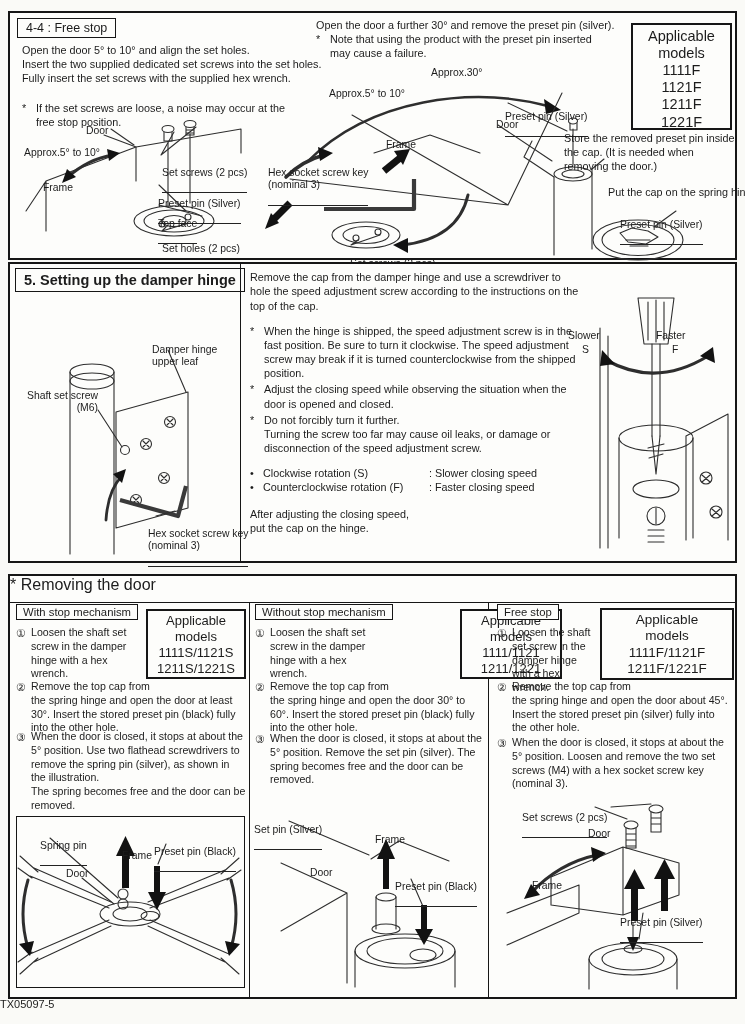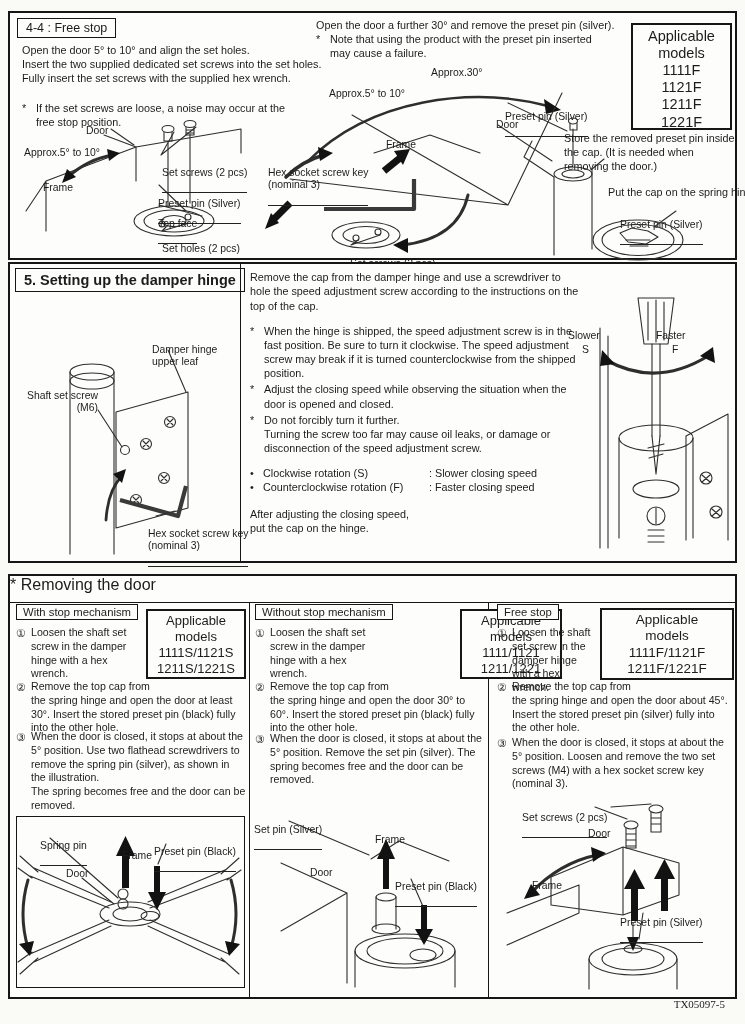--- a/index.html
+++ b/index.html
@@ -22,21 +22,21 @@
       padding:1px 6px;font-size:11.3px;white-space:nowrap;}
   .step{position:absolute;display:flex;font-size:10.6px;line-height:1.3;}
   .step .sn{width:15px;flex:none;font-size:11px;}
   .step .st{white-space:pre-line;}
   svg{position:absolute;overflow:visible;}
   .ln{stroke:#2e2e2e;stroke-width:1.1;fill:none;stroke-linecap:round;stroke-linejoin:round;}
   .key{stroke:#3a3a3a;stroke-width:4.2;fill:none;stroke-linejoin:round;}
   .bk{fill:#121212;stroke:none;}
   .s3title{position:absolute;left:0;right:0;top:0;height:26px;border-bottom:1.6px solid #161616;
            text-align:left;font-size:16px;}
-  .footer{position:absolute;left:0;right:20px;top:998px;text-align:right;font-size:11px;font-family:Liberation Serif, serif;}
+  .footer{position:absolute;left:0;right:20px;top:998px;font-size:11px;}
   .bul{display:flex;}
   .bul .bm{width:13px;flex:none;}
   .bul .bl{width:166px;flex:none;}
 </style>
 </head>
 <body>
 
 <div class="page">
 
   <div class="box" style="left:8px;top:11px;width:725px;height:245px;">

